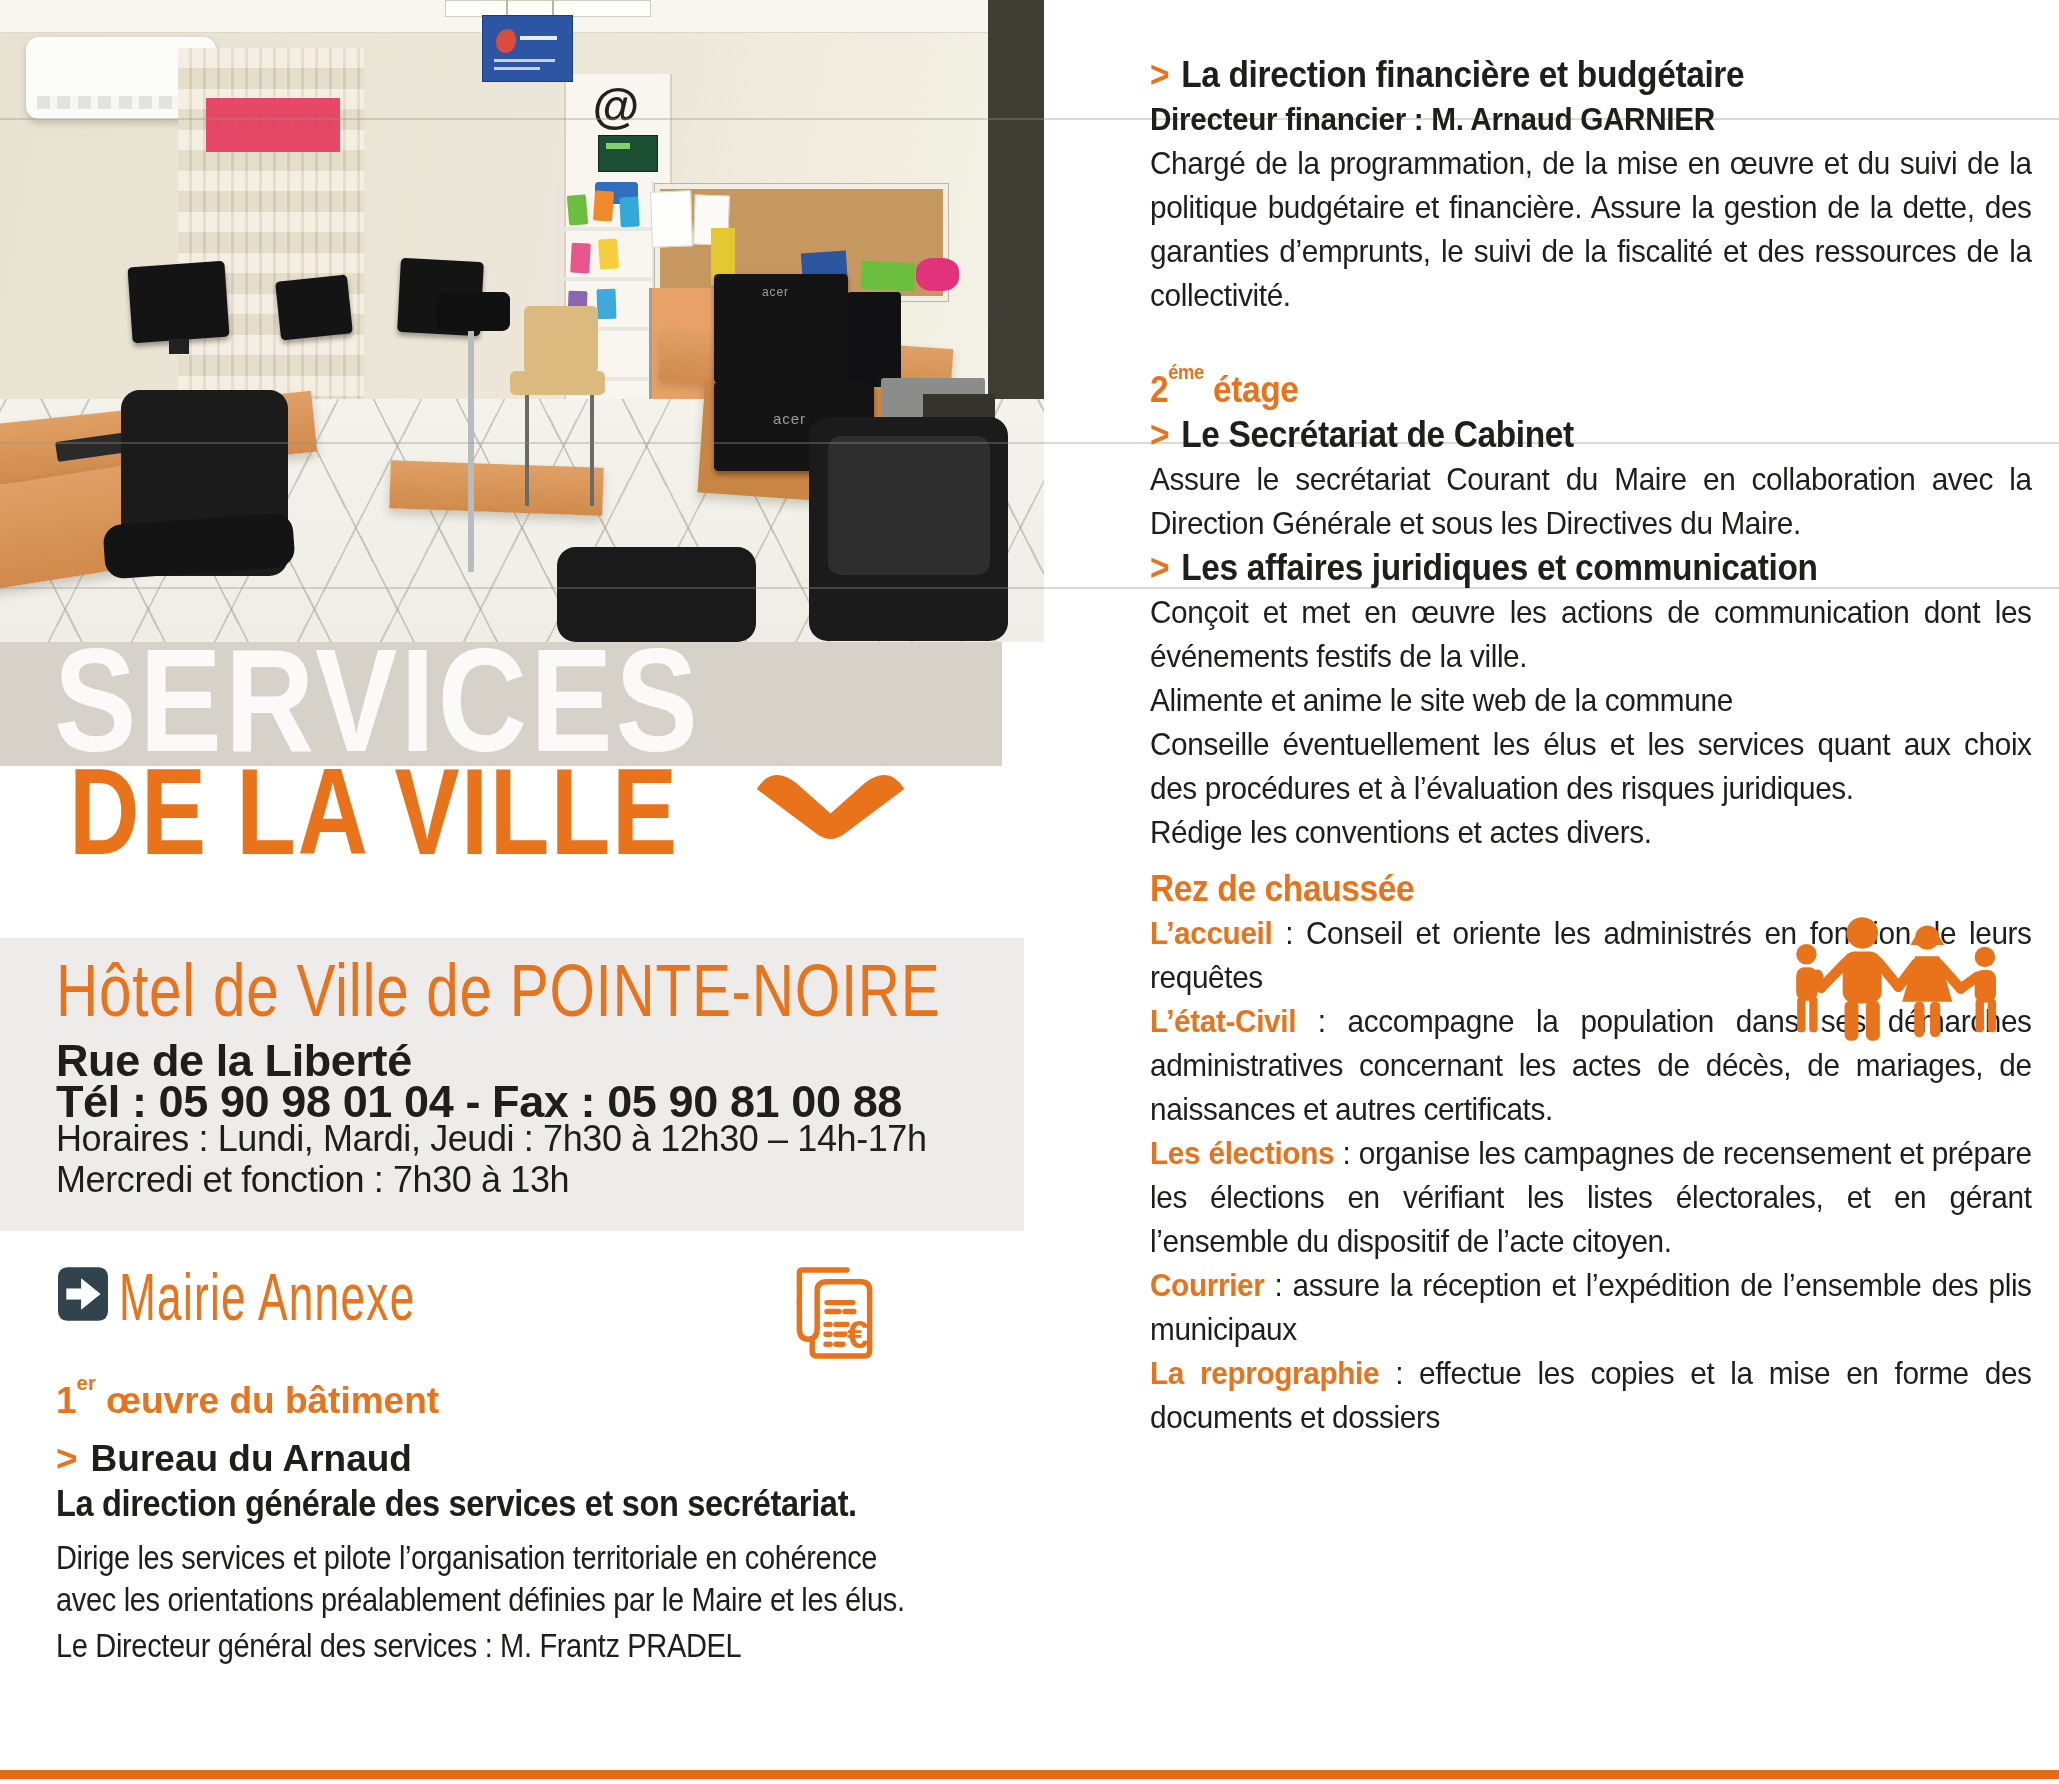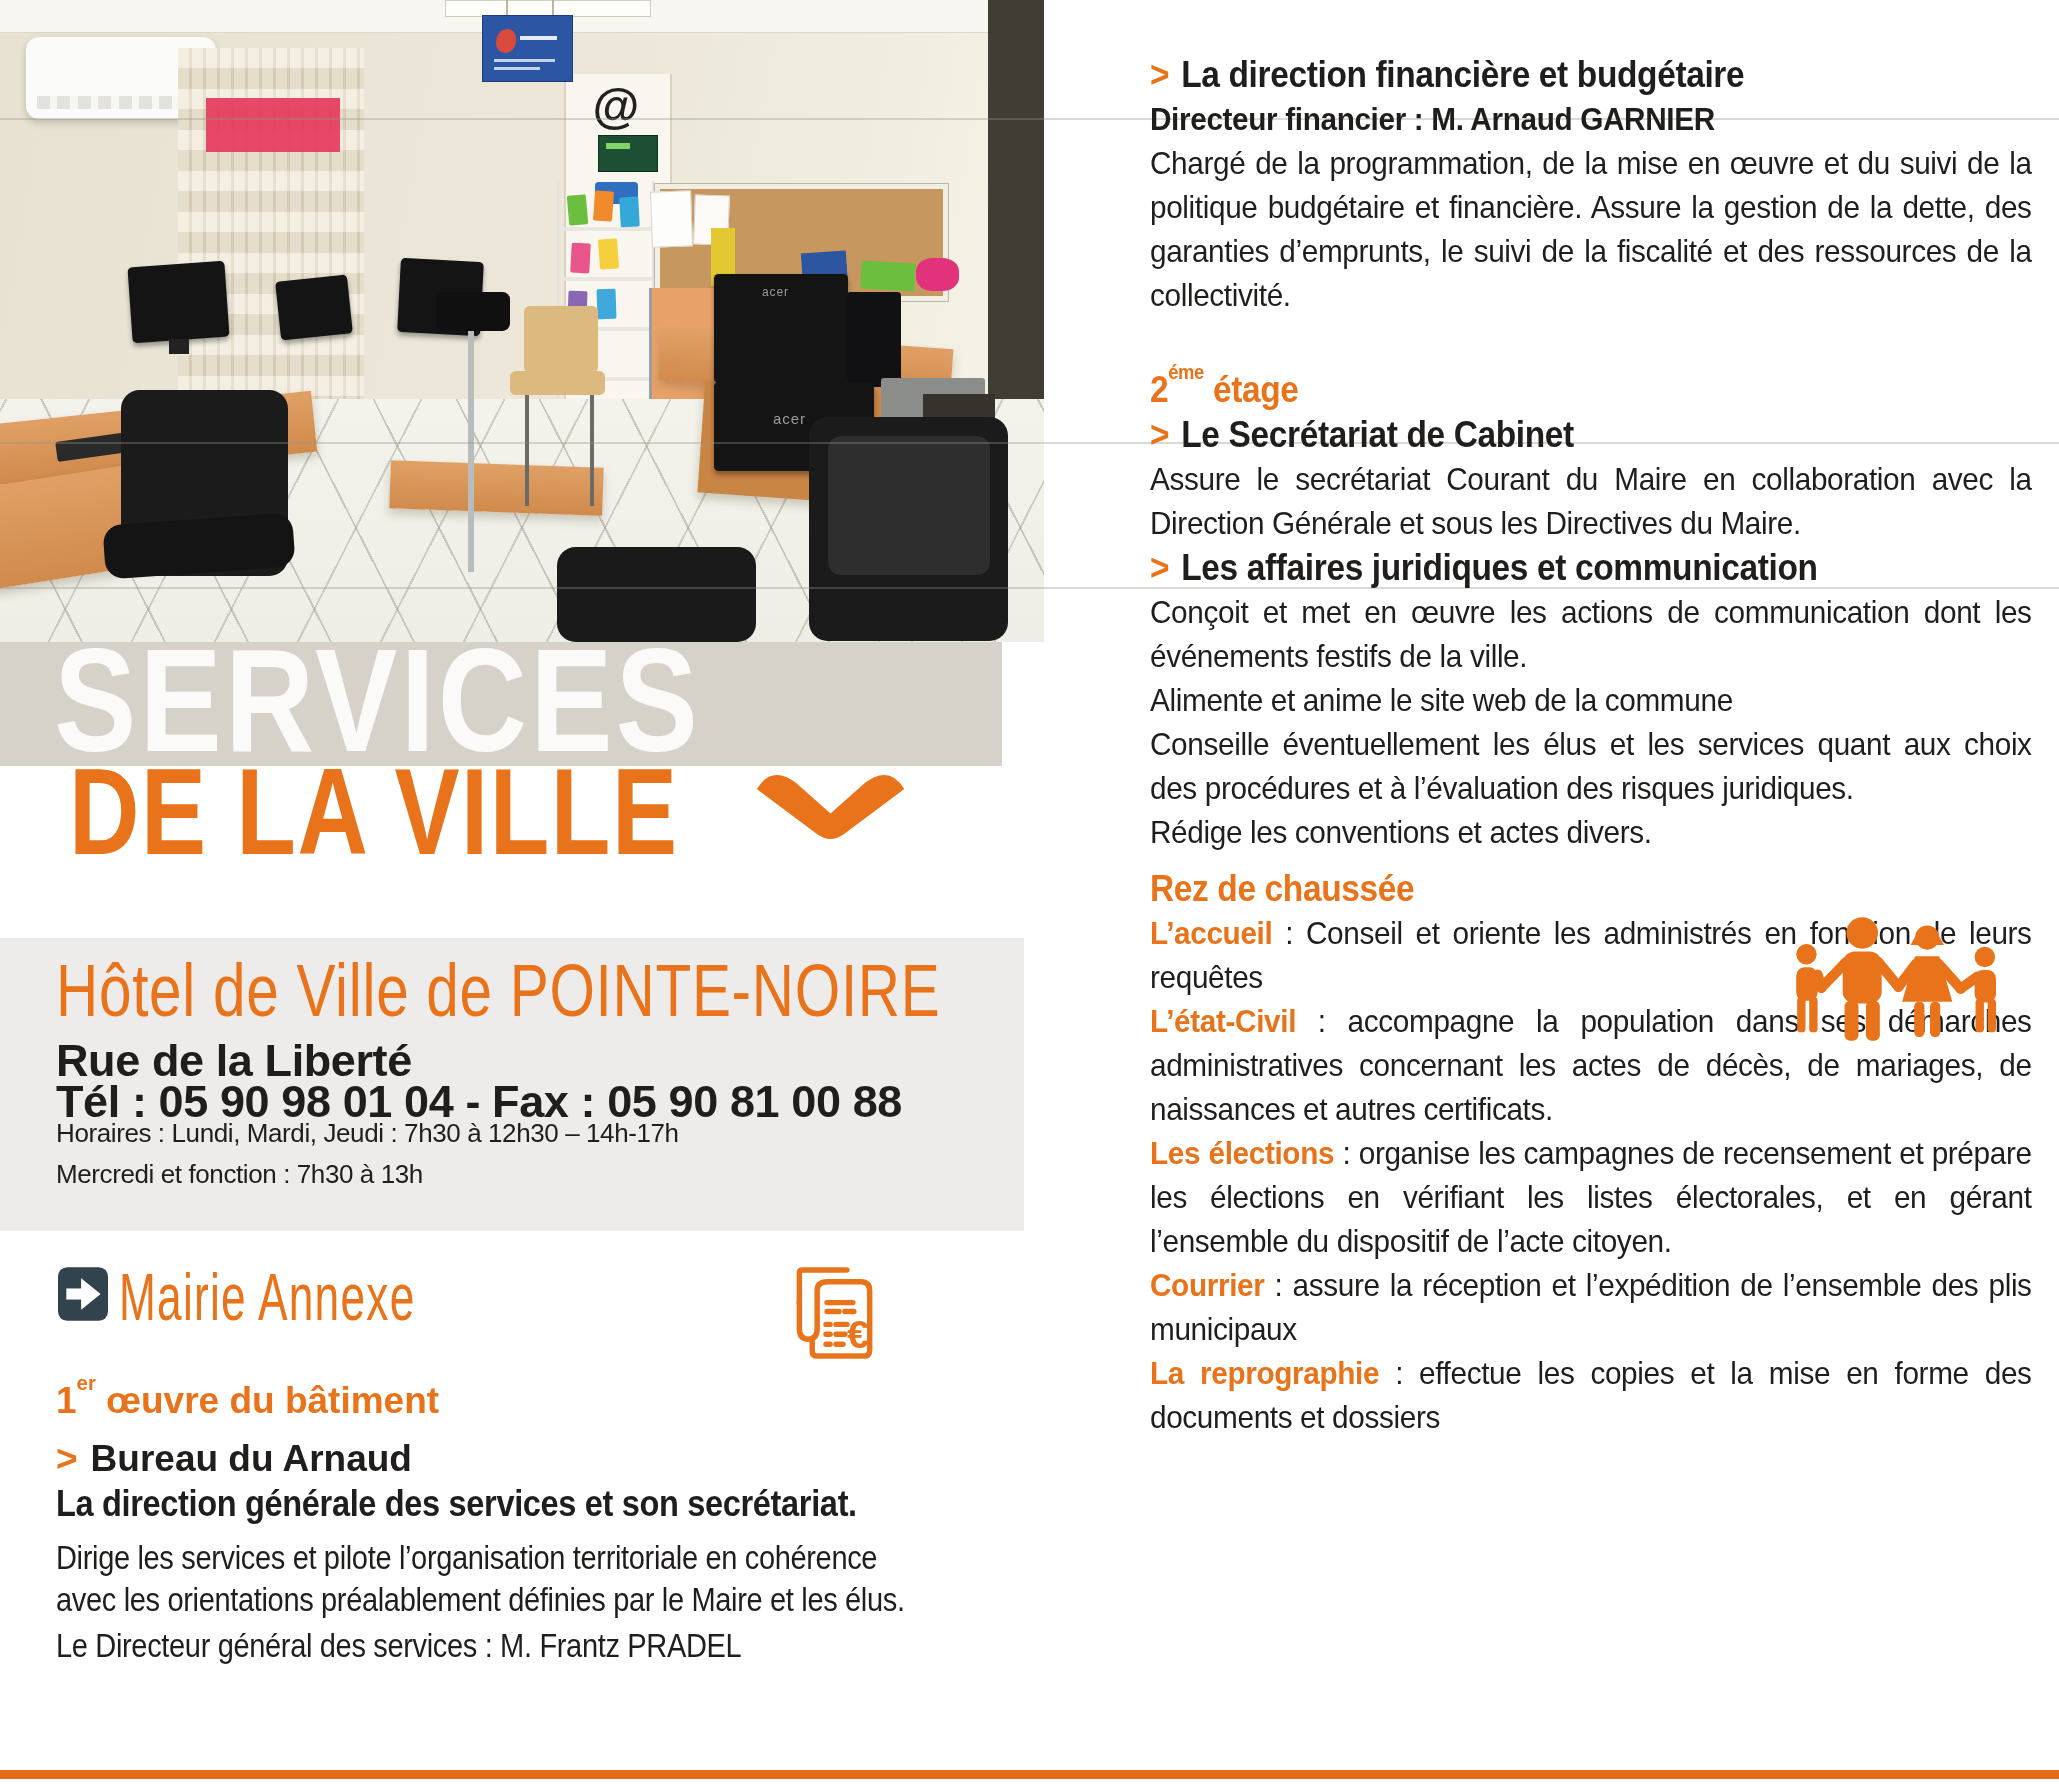--- a/index.html
+++ b/index.html
@@ -70,21 +70,21 @@
       letter-spacing:3.7px;transform:scaleX(.84);transform-origin:0 0;white-space:nowrap;}
   #title-line2{left:69px;top:742px;font-size:122px;font-weight:bold;color:#e8731a;
       letter-spacing:1.9px;transform:scaleX(.80);transform-origin:0 0;white-space:nowrap;}
   #title-chevron{left:753px;top:768px;}
   
   #hotel-panel{left:0;top:938px;width:1024px;height:293px;background:#edecea;}
   #hotel-heading{left:56px;top:948px;font-size:74px;font-weight:400;color:#e8731a;
       transform:scaleX(.79);transform-origin:0 0;white-space:nowrap;letter-spacing:0.9px;}
   .addr{left:56px;white-space:nowrap;letter-spacing:-0.4px;}
   .b38{font-size:45px;font-weight:bold;}
-  .r37{font-size:26px;}
+  .r37{font-size:36px;}
   
   #annexe-icon{left:58px;top:1267px;}
   #annexe-heading{left:119px;top:1258px;font-size:67px;font-weight:400;color:#e8731a;
       transform:scaleX(.66);transform-origin:0 0;white-space:nowrap;letter-spacing:1.9px;}
   #doc-icon{left:785px;top:1261px;}
   #floor1{left:56px;top:1380px;font-size:37px;font-weight:bold;color:#e8731a;white-space:nowrap;}
   #bureau{left:56px;top:1438px;font-size:37px;font-weight:bold;white-space:nowrap;}
   #dg-block{left:56px;top:1480px;width:983px;transform:scaleX(.88);transform-origin:0 0;letter-spacing:-0.4px;}
   #dg-block .head{font-size:37px;font-weight:bold;line-height:48px;margin:0 0 9.3px 0;}
   #dg-block .body{font-size:33px;line-height:42px;margin:0;}

